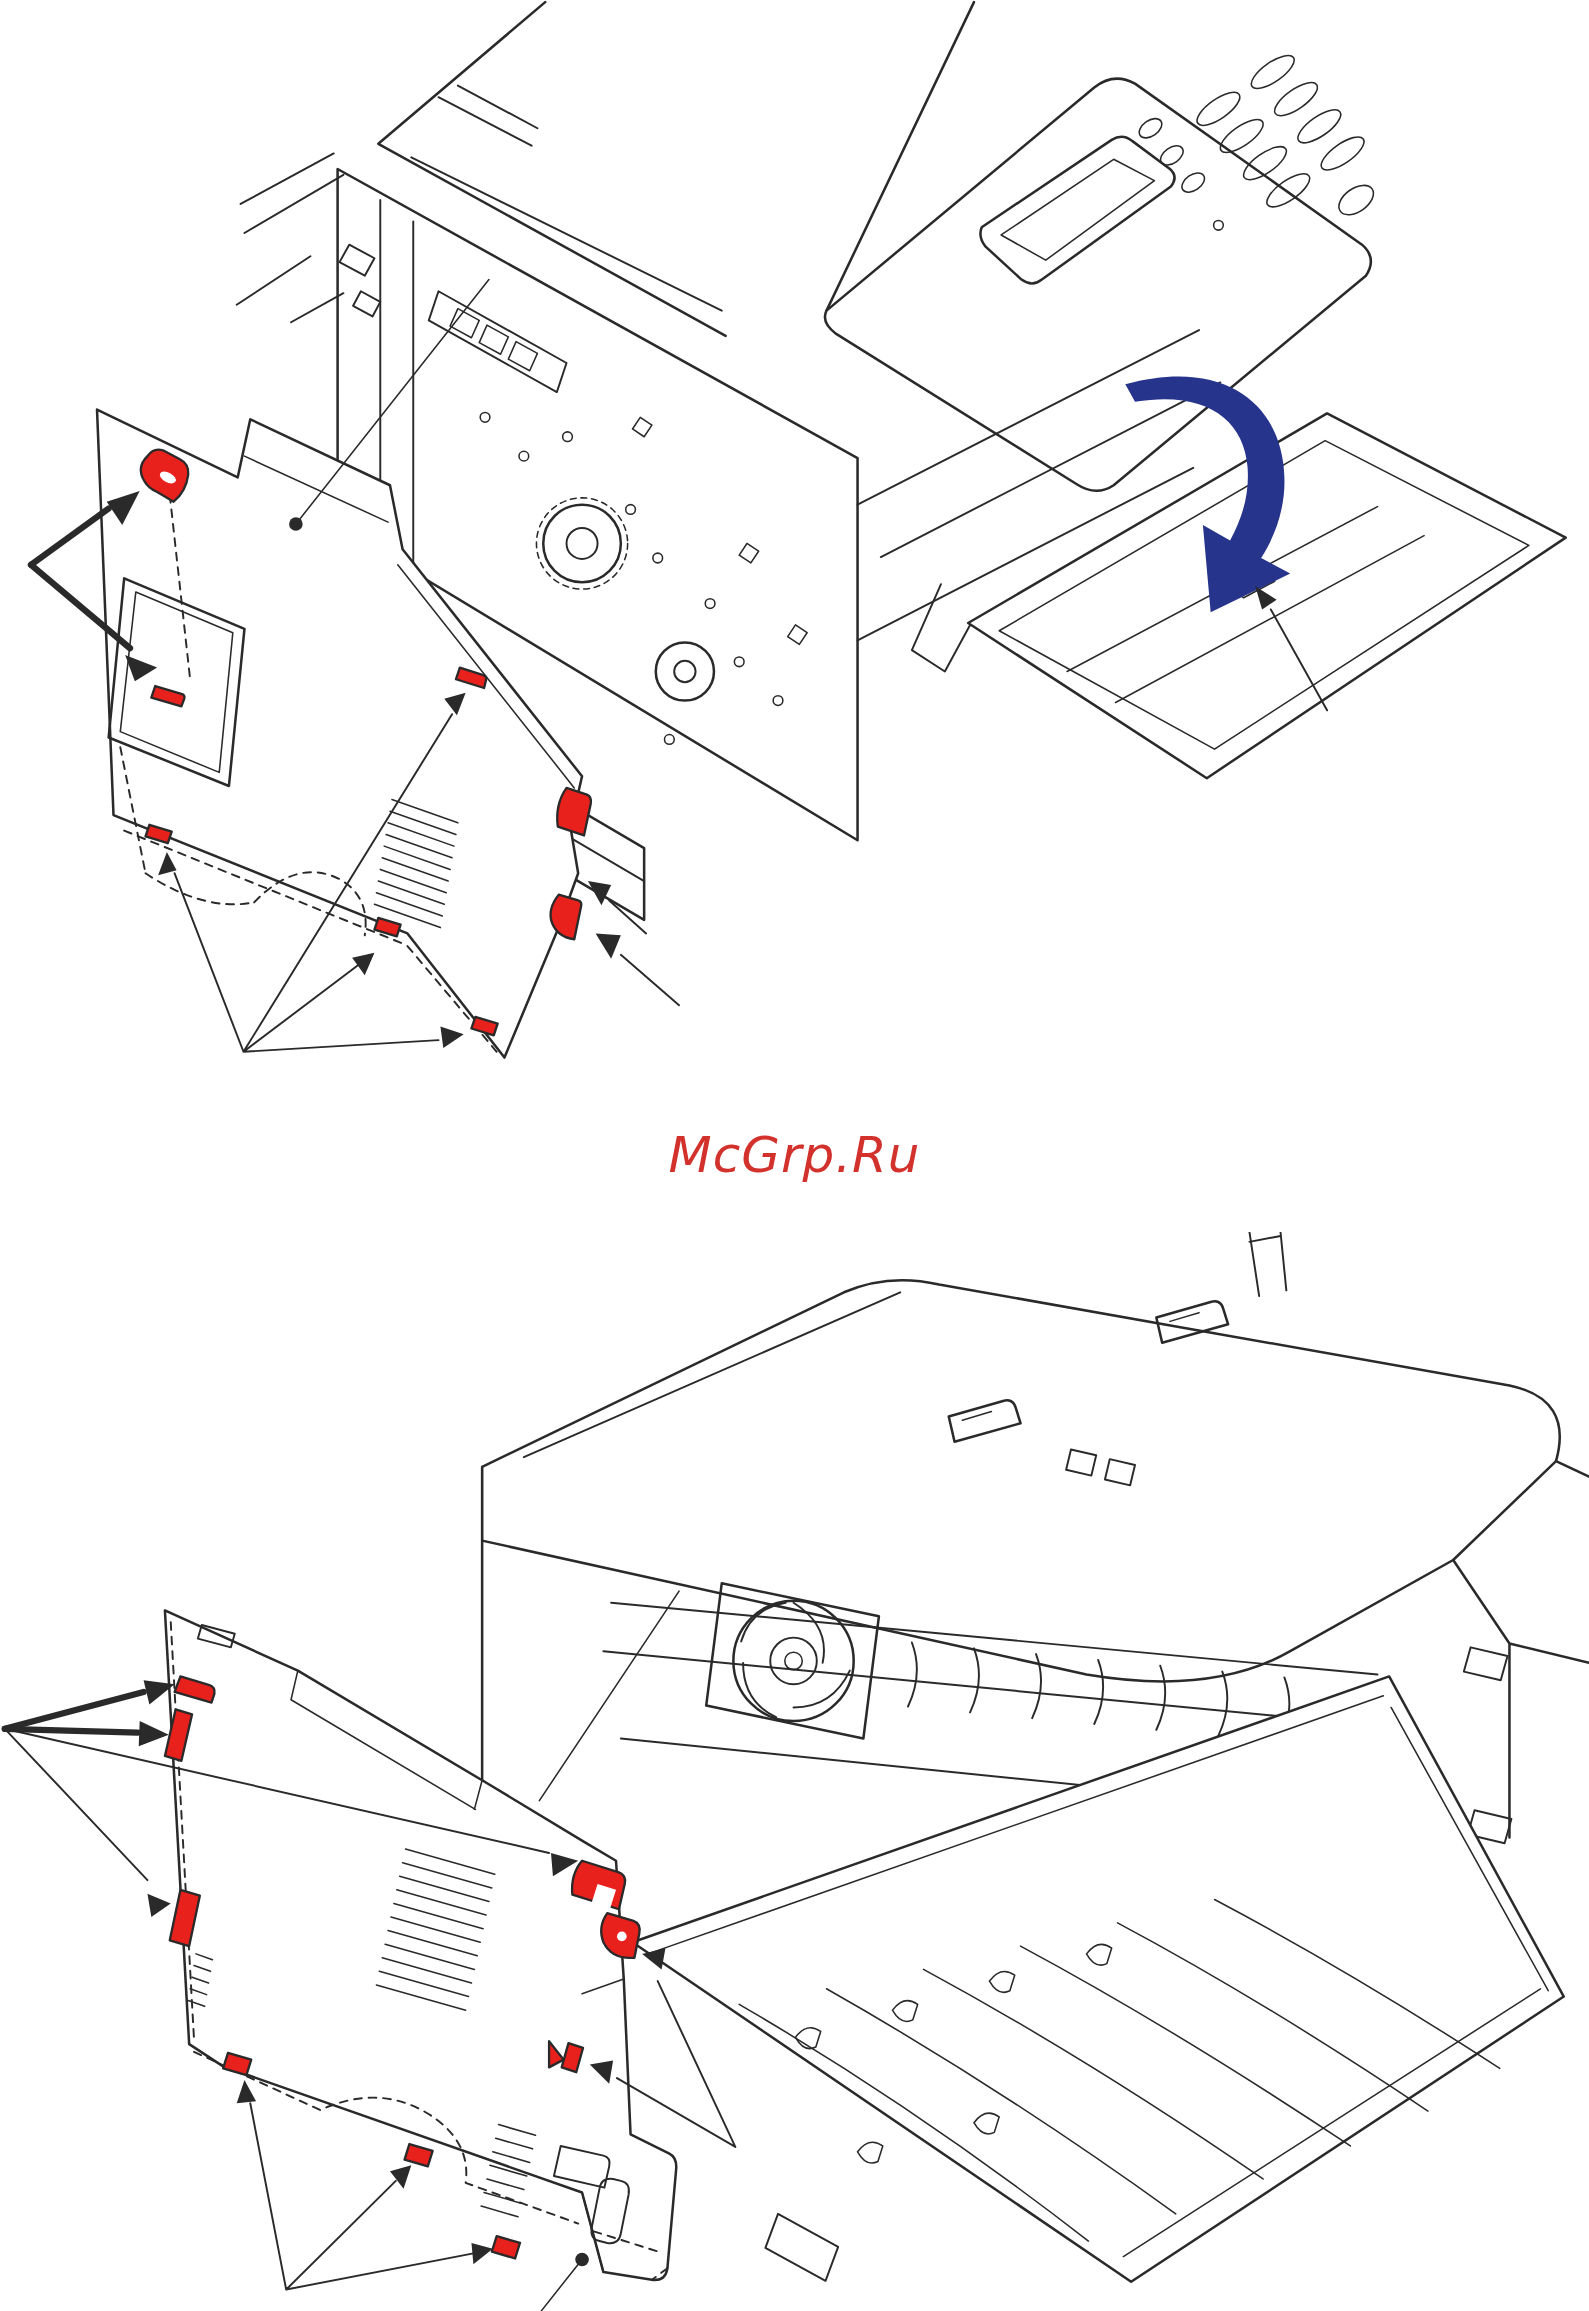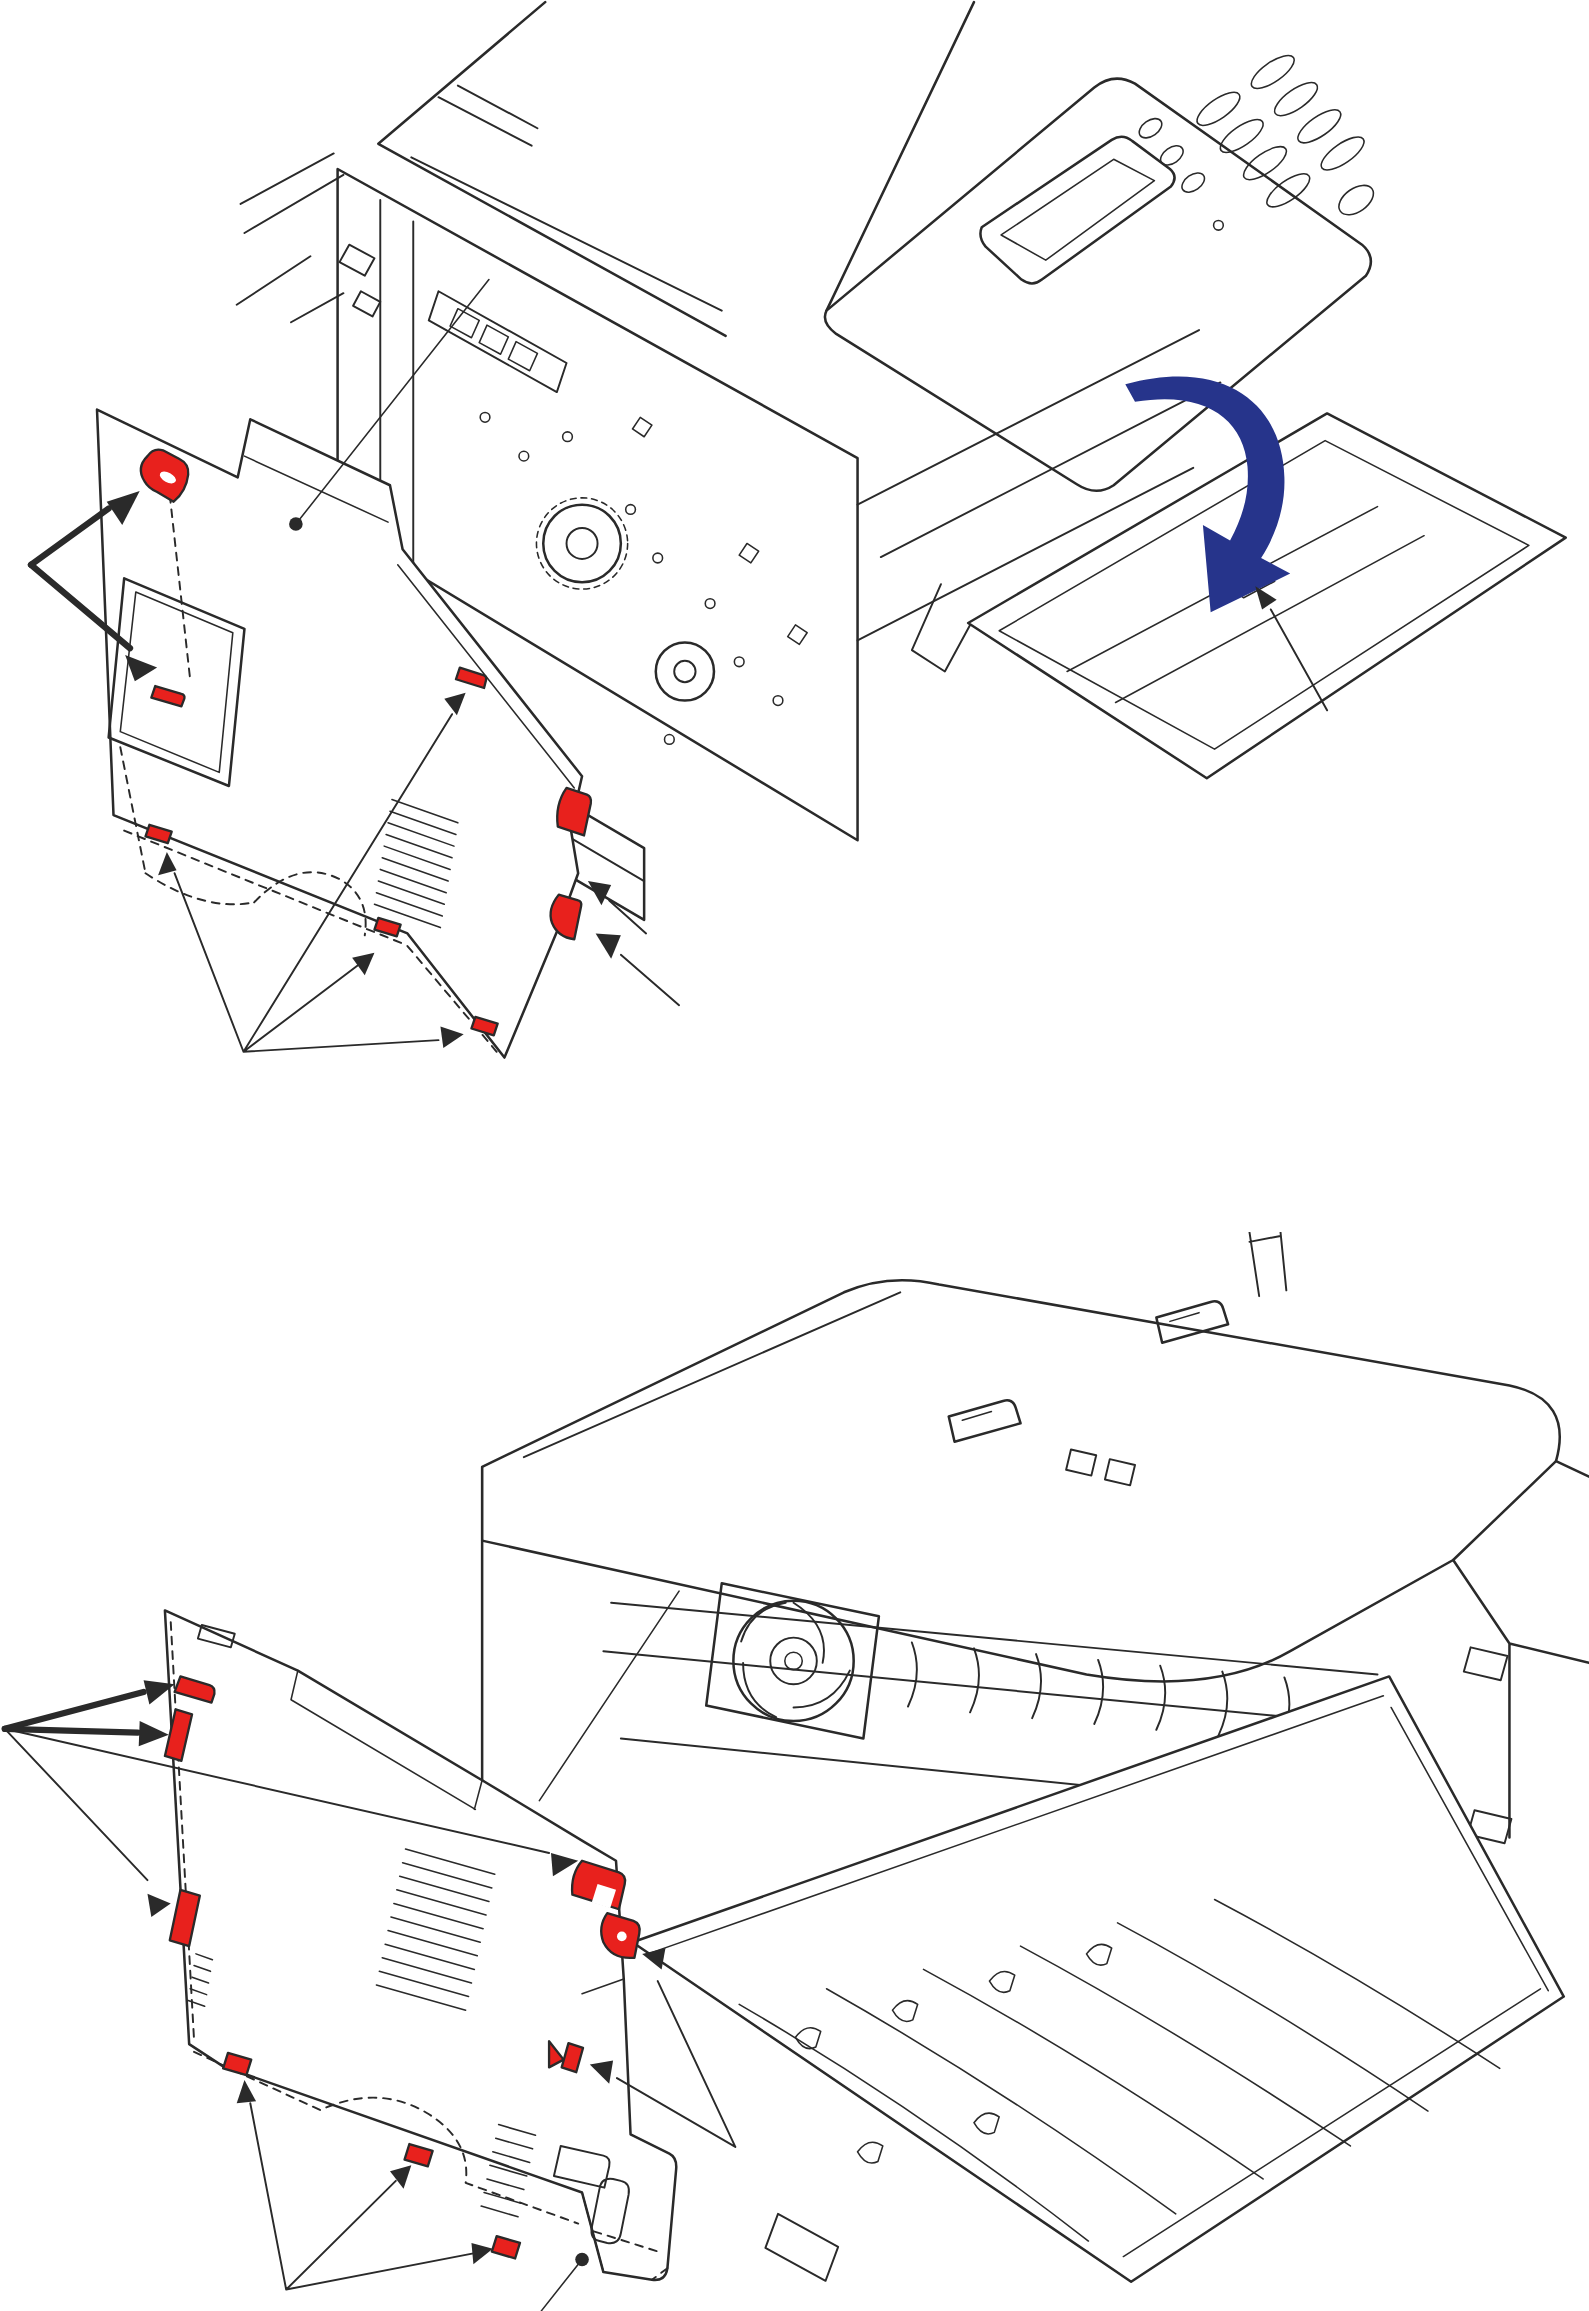--- a/index.html
+++ b/index.html
@@ -144,20 +144,21 @@
       <polygon class="blk" points="480,714 458,720 471,737"></polygon>
       <path class="shaft" d="M666,962 L628,928"></path>
       <polygon class="blk" points="606,908 630,912 620,933"></polygon>
       <path class="shaft" d="M700,1036 L640,984"></path>
       <polygon class="blk" points="614,962 640,964 630,988"></polygon>
       <path class="shaft" d="M1368,732 L1310,628"></path>
       <polygon class="blk" points="1294,604 1301,628 1316,618"></polygon>
     </g>
   </svg>
 
+  <div class="watermark">McGrp.Ru</div>
 
   <svg style="top:1232px" width="1589" height="1079" viewBox="0 0 1638 1112">
 
     <g>
 
       <path class="lnw" d="M497,242 L870,62 Q916,42 968,54 L1556,158 Q1622,172 1604,236 L1498,338 L1330,432 Q1250,478 1120,456 L497,318 Z"></path>
       <path class="ln med" d="M540,232 L928,62"></path>
       <path class="ln med" d="M497,242 L497,318"></path>
       <path class="ln" d="M1192,88 l56,-16 q10,-3 13,7 l5,16 -68,19 Z"></path>
       <path class="ln" d="M978,190 l56,-16 q10,-3 13,7 l5,16 -68,19 Z"></path>

